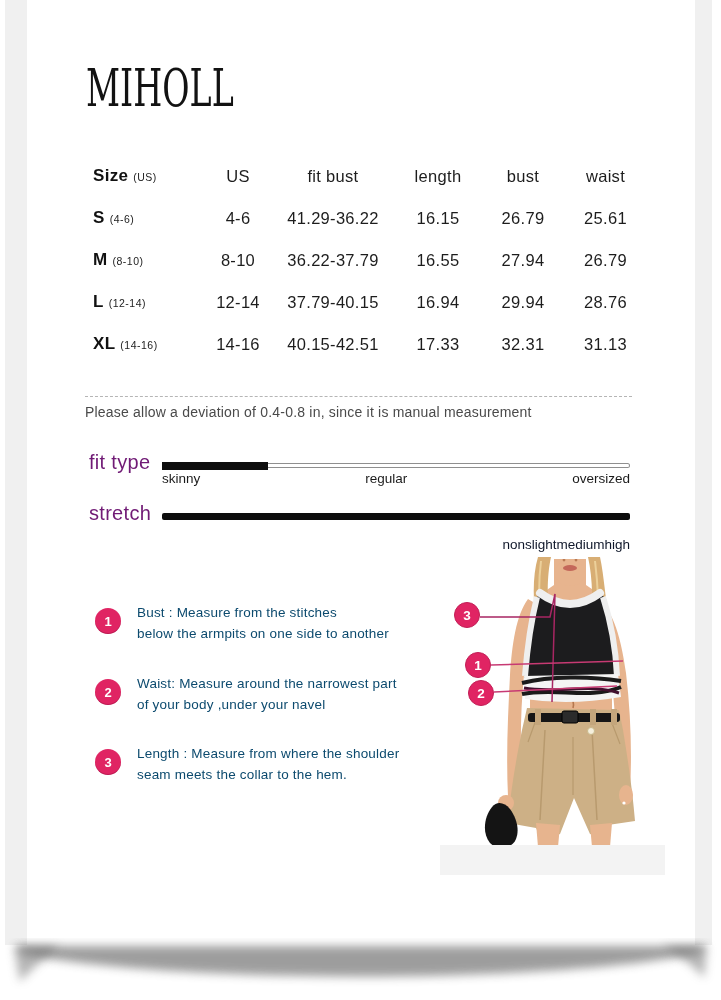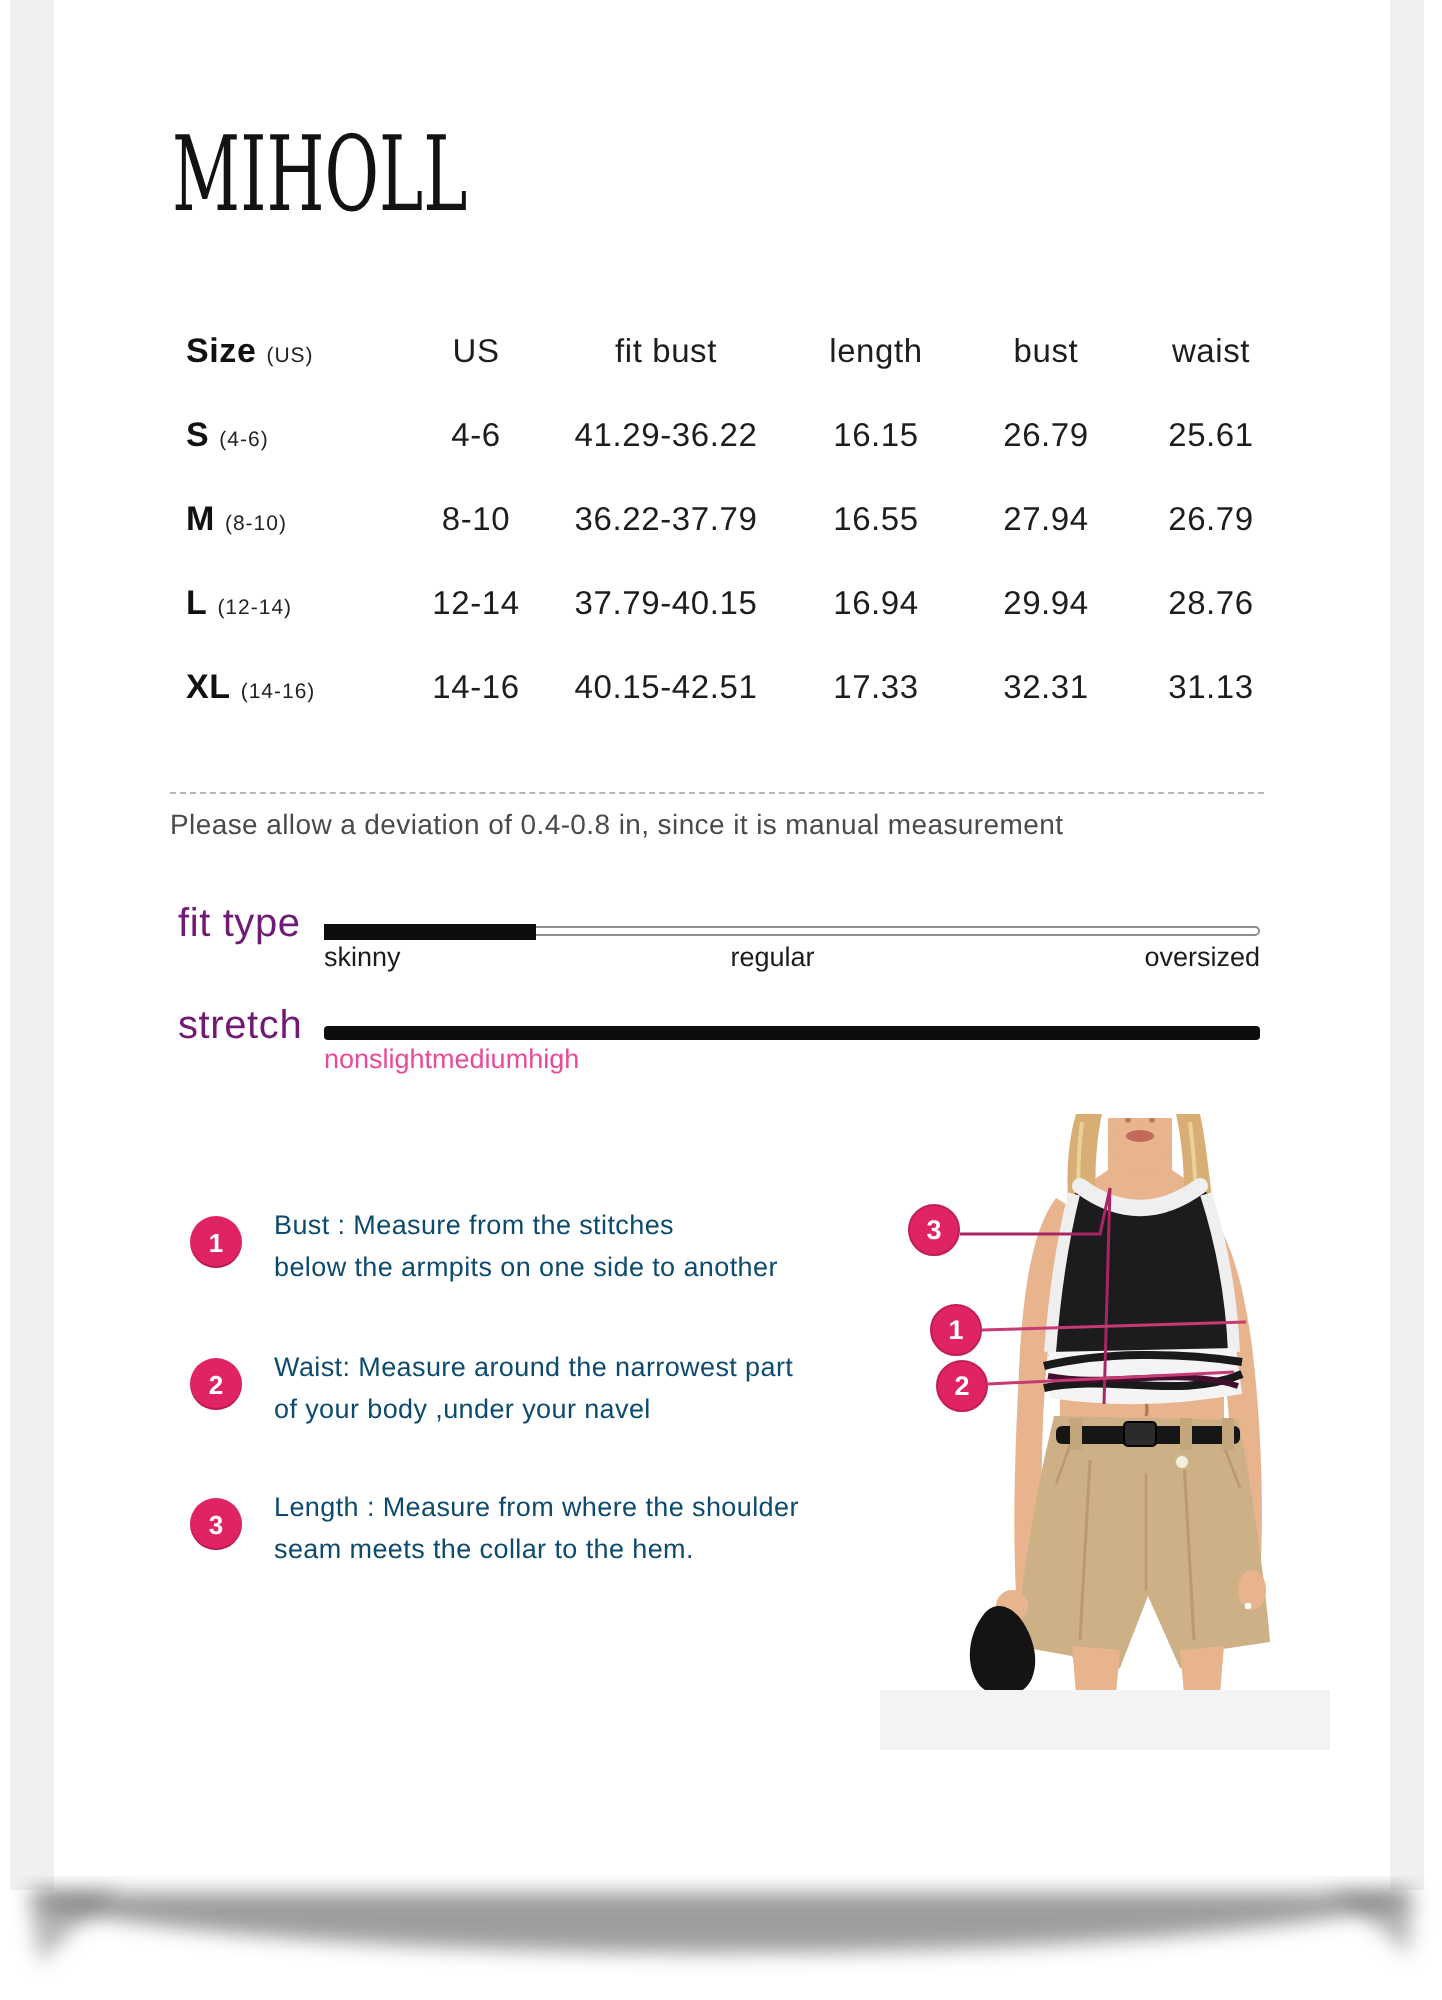--- a/index.html
+++ b/index.html
@@ -39,21 +39,21 @@
   .dash-divider { position:absolute; left:58px; top:396px; width:547px; border-top:1px dashed #b5b5b5; }
   .note { position:absolute; left:58px; top:404px; font-size:14px; color:#4a4a4a; letter-spacing:.2px; }
 
   
   .slider-label { position:absolute; left:62px; font-size:20px; color:#701a75; letter-spacing:.3px; }
   .fit-track { position:absolute; left:135px; top:461px; width:468px; height:9px; display:flex; align-items:center; }
   .fit-fill  { width:106px; height:8px; background:#0d0d0d; }
   .fit-rest  { flex:1; height:5px; background:#fff; border:1px solid #8f8f8f; border-left:none; border-radius:0 3px 3px 0; }
   .fit-labels { position:absolute; left:135px; top:471px; width:468px; display:flex; justify-content:space-between; font-size:13.5px; color:#1b1b1b; }
   .stretch-track { position:absolute; left:135px; top:513px; width:468px; height:7px; background:#0d0d0d; border-radius:2px; }
-  .stretch-labels { position:absolute; left:135px; top:522px; width:468px; display:flex; justify-content:flex-start; font-size:13.5px; color:#ec4899; }
+  .stretch-labels { position:absolute; left:135px; top:537px; width:468px; display:flex; justify-content:flex-end; font-size:13.5px; color:#0f172a; }
 
   
   .m-item { position:absolute; left:68px; }
   .m-circle {
     position:absolute; left:0; top:0; width:26px; height:26px; border-radius:50%;
     background:#e02463; color:#fff; font-size:13px; font-weight:bold;
     display:flex; align-items:center; justify-content:center;
     box-shadow:inset 0 -1px 0 rgba(120,0,50,.35);
   }
   .m-text { position:absolute; left:42px; top:-6px; width:330px; font-size:13.5px; line-height:21px; color:#0c4a6e; letter-spacing:.2px; white-space:nowrap; }

